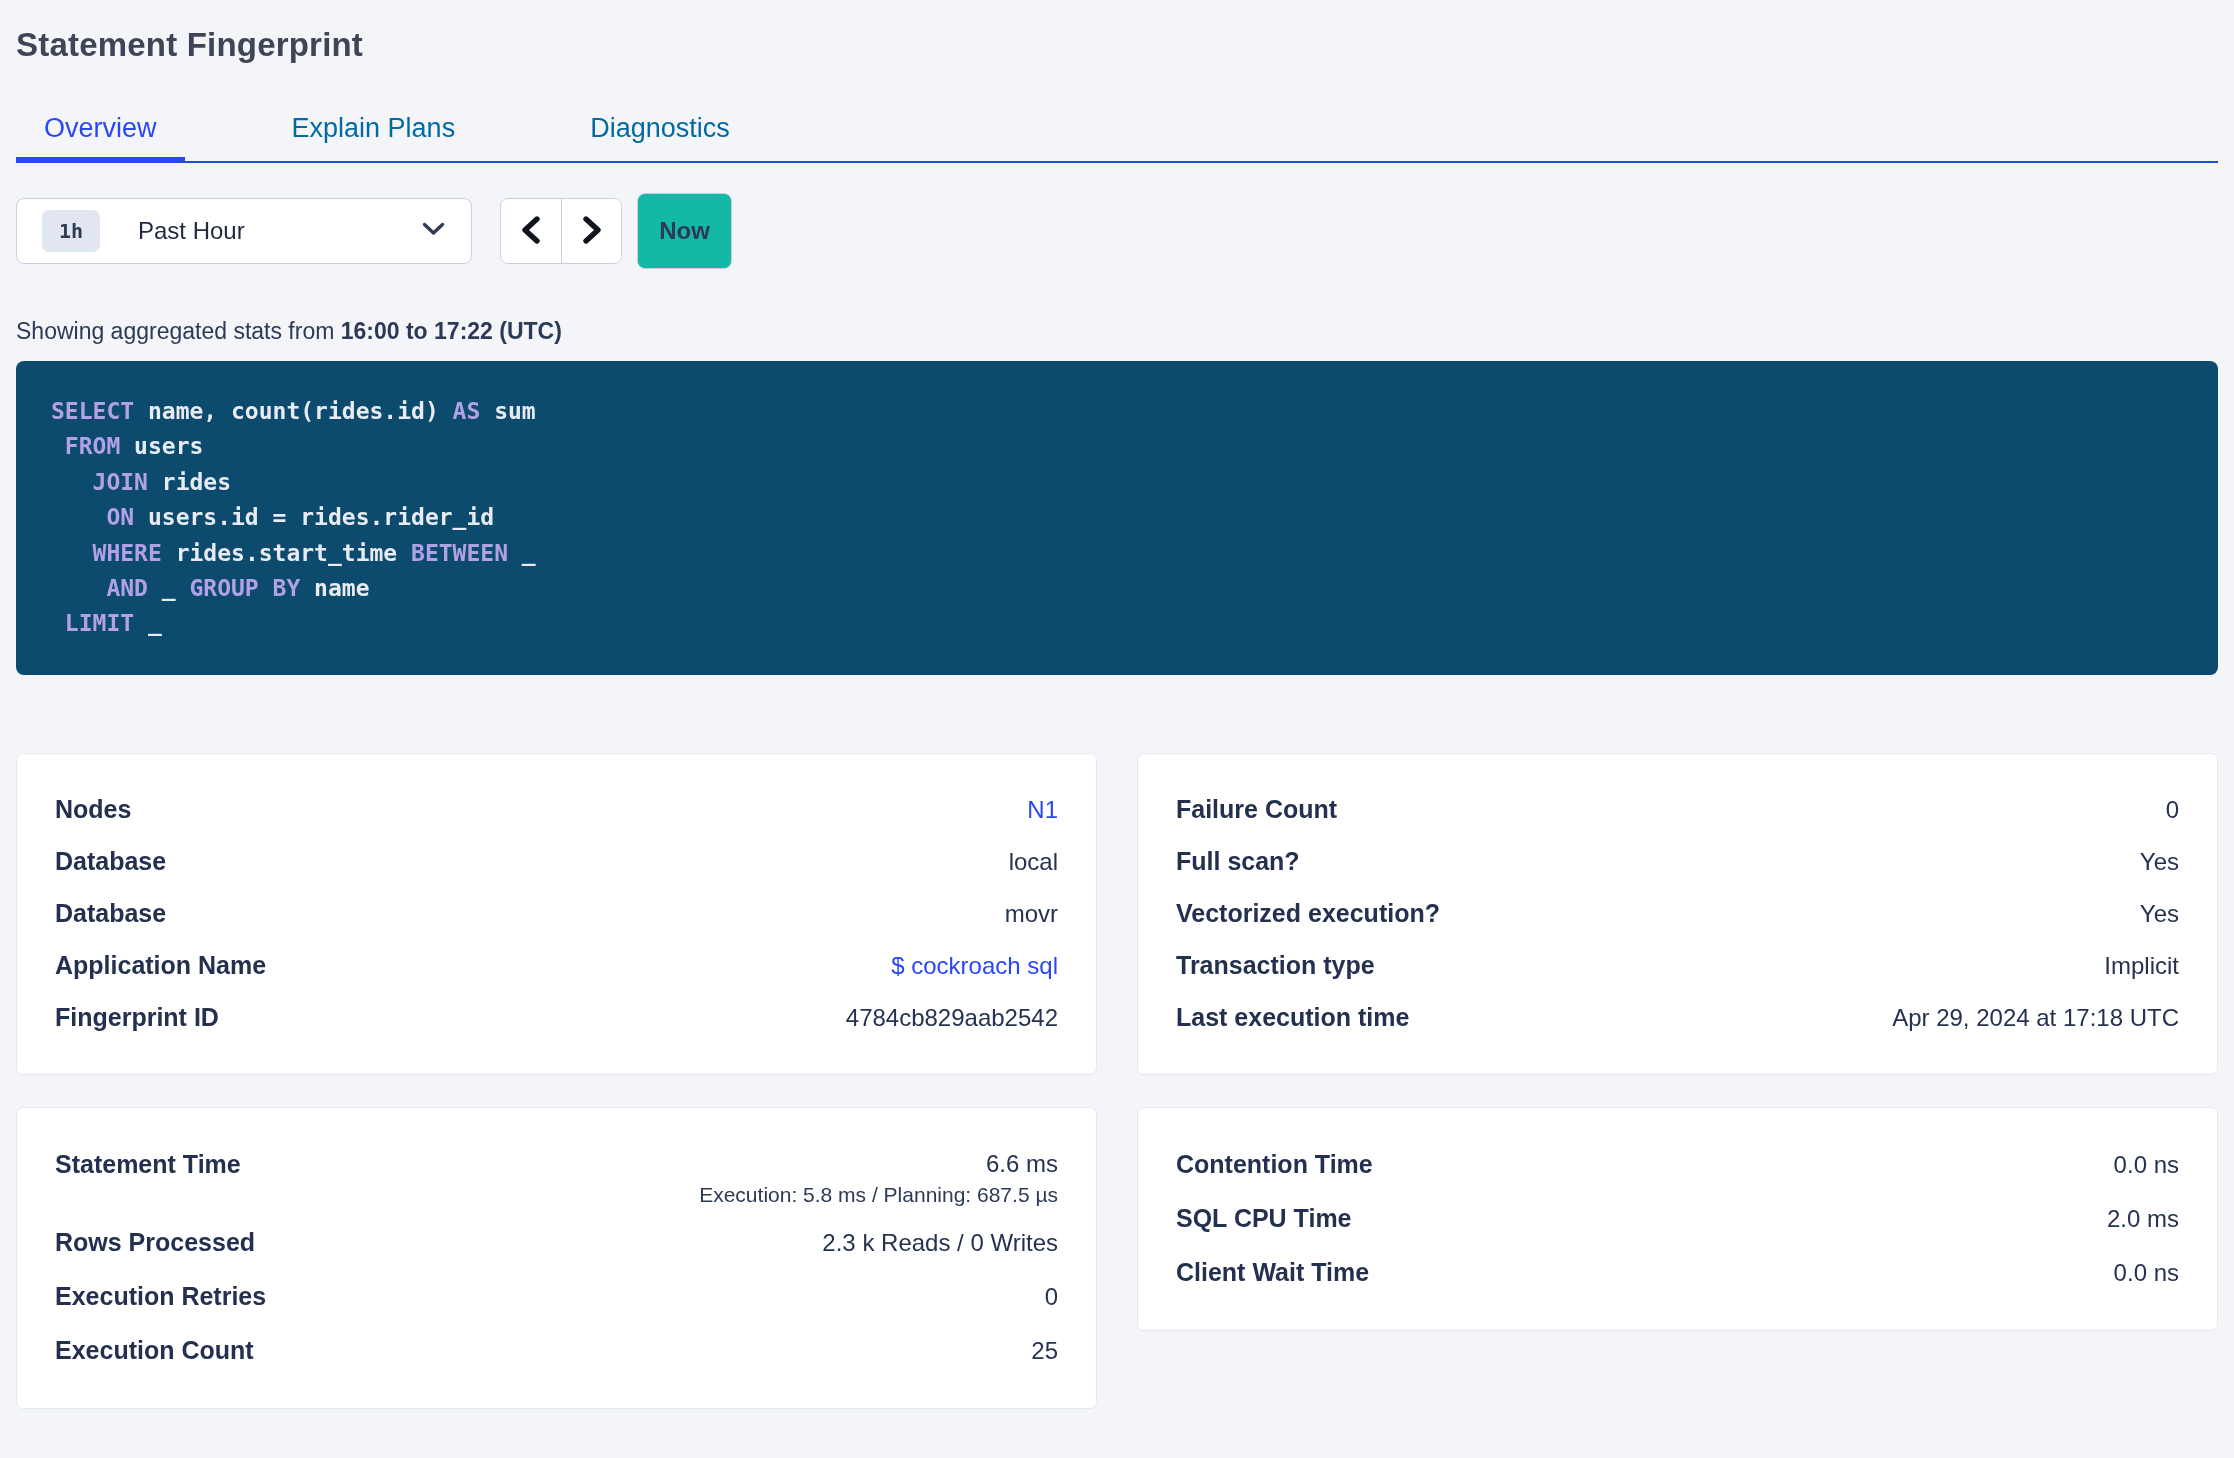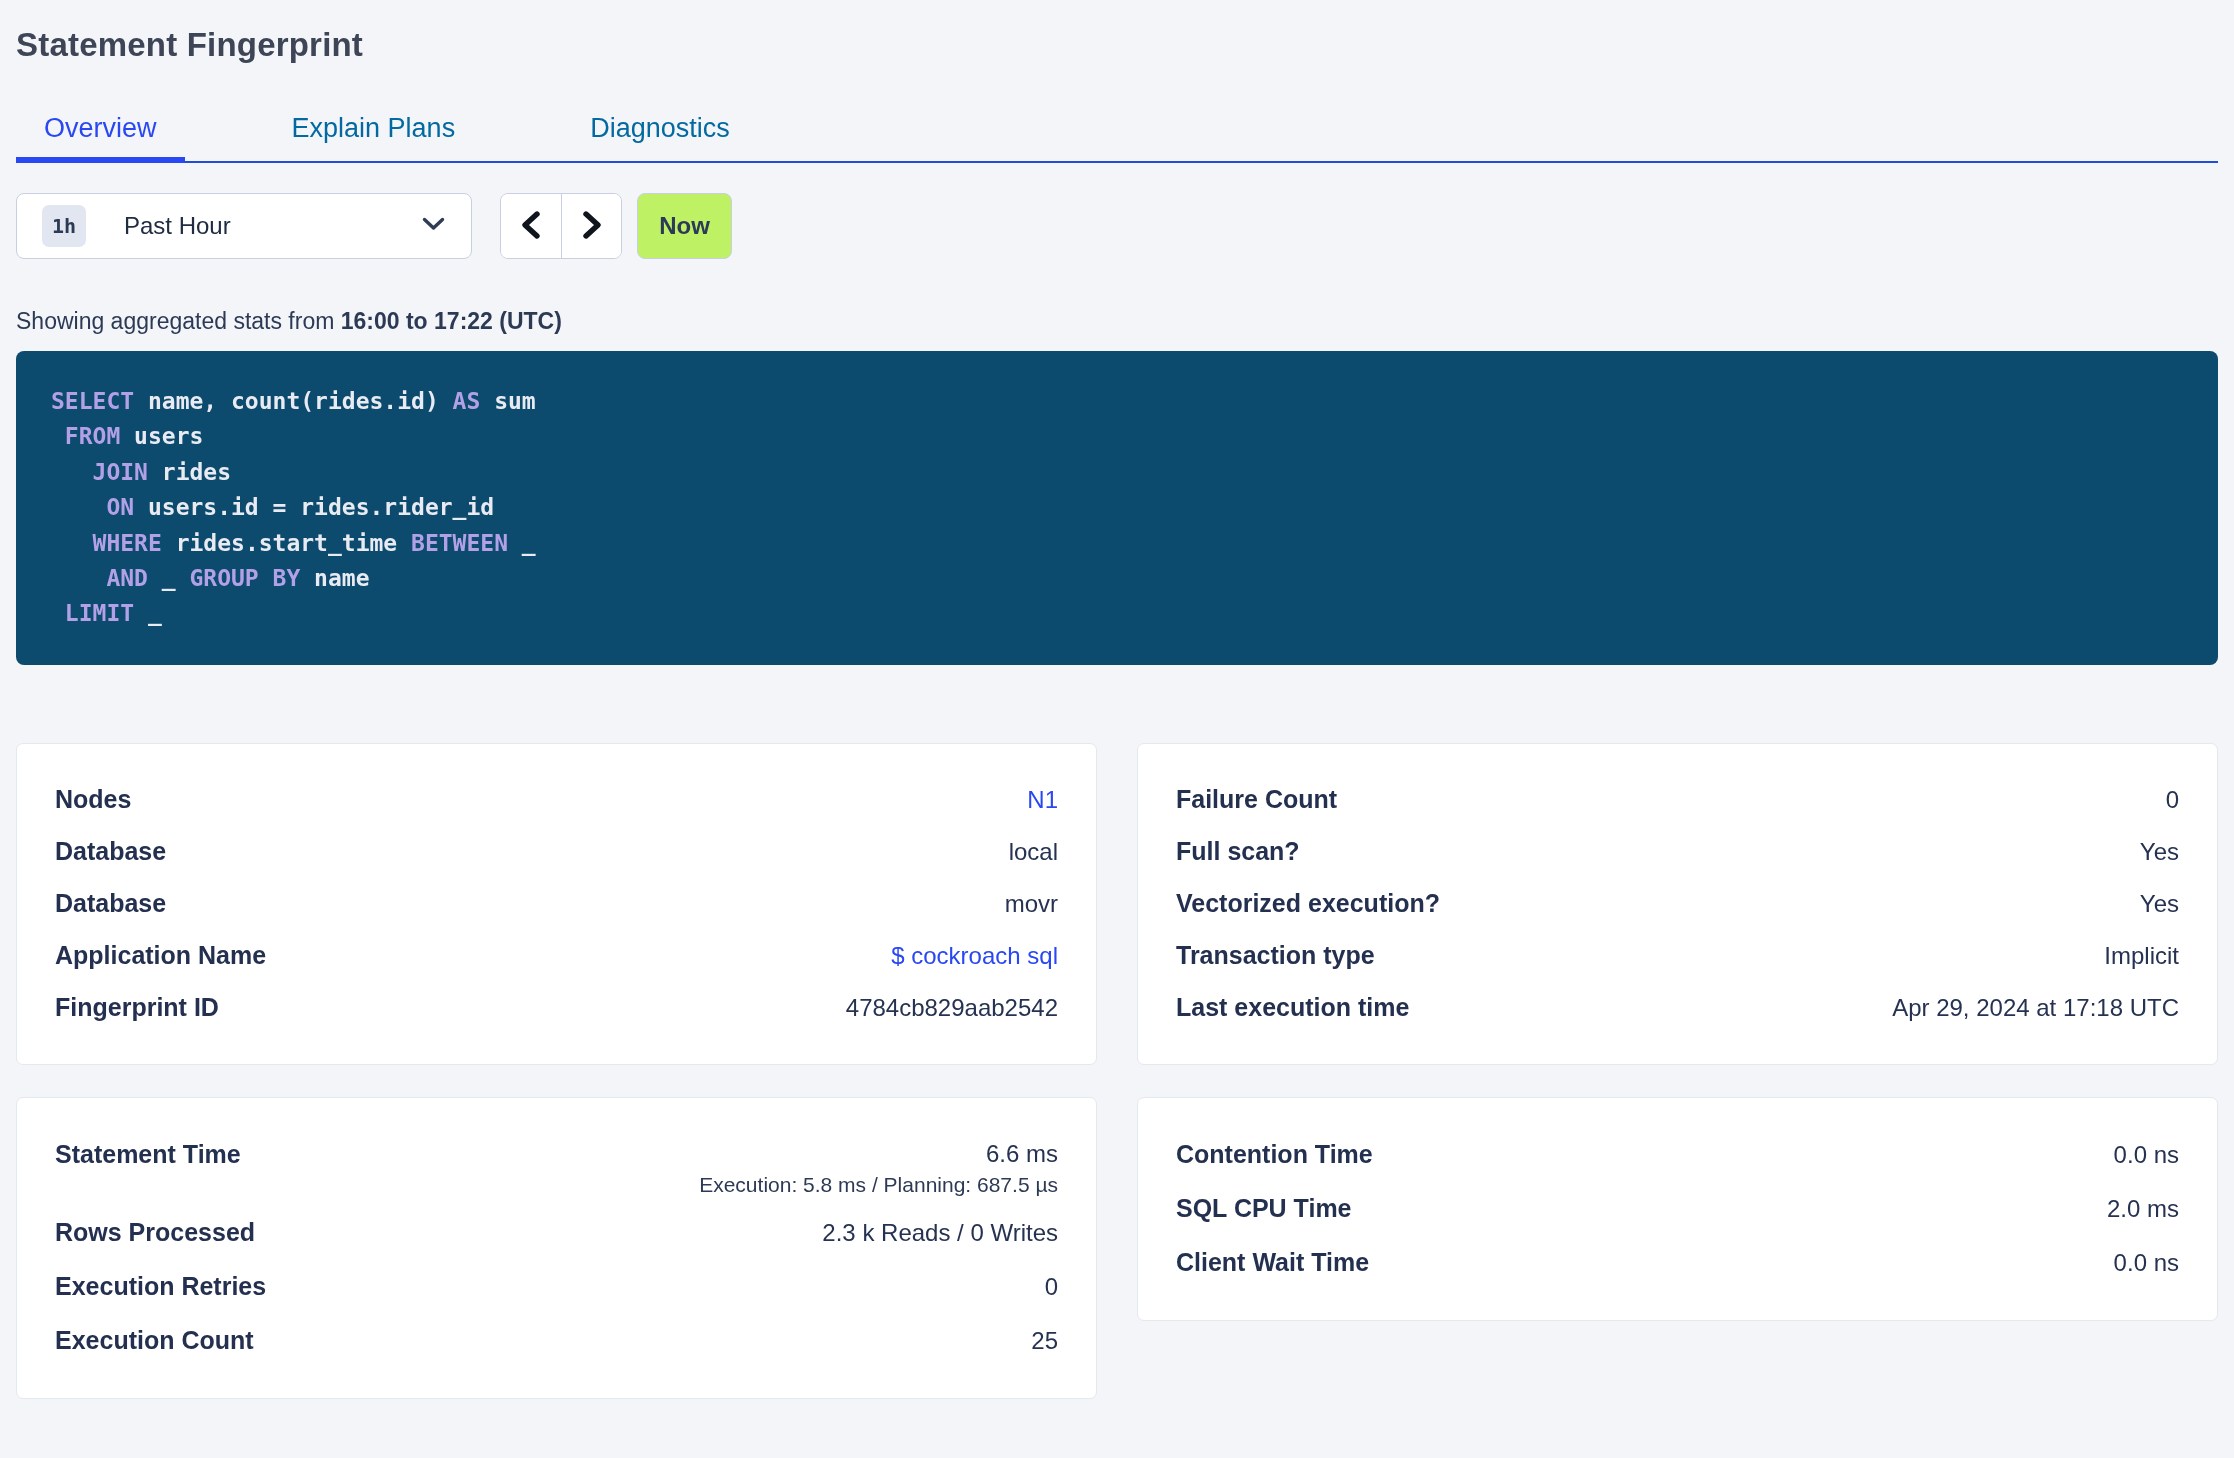--- a/index.html
+++ b/index.html
@@ -51,21 +51,21 @@
   .range-select {
     width: 456px; height: 66px;
     background: #fff;
     border: 1.5px solid #c9cfe0;
     border-radius: 8px;
     display: flex; align-items: center;
     padding: 0 26px 0 25px;
     cursor: pointer;
   }
   .range-badge {
-    width: 44px; height: 42px;
+    width: 58px; height: 42px;
     background: #e2e6f1;
     border-radius: 7px;
     display: flex; align-items: center; justify-content: center;
     font-family: "DejaVu Sans Mono", monospace;
     font-size: 20px; font-weight: 700; color: #2c3a55;
   }
   .range-label { margin-left: 38px; font-size: 24px; color: #222c41; flex: 1; }
   .arrow-group {
     margin-left: 28px;
     display: flex;
@@ -76,22 +76,22 @@
     overflow: hidden;
   }
   .arrow-btn {
     width: 60px; height: 100%;
     display: flex; align-items: center; justify-content: center;
     background: #fff; border: none; padding: 0; cursor: pointer;
   }
   .arrow-btn + .arrow-btn { border-left: 1.5px solid #c9cfe0; }
   .now-btn {
     margin-left: 15px;
-    width: 95px; height: 66px;
-    background: #bef264;
+    width: 95px; height: 76px;
+    background: #14b8a6;
     border: 1.5px solid #c9cfe0;
     border-radius: 8px;
     font-family: "Liberation Sans", sans-serif;
     font-size: 24px; font-weight: 700; color: #2c3a57;
     cursor: pointer;
   }
 
   
   .stats-line { margin: 48px 0 0 0; font-size: 23px; line-height: 28px; color: #2c3a55; }
   .stats-line b { font-weight: 700; }

